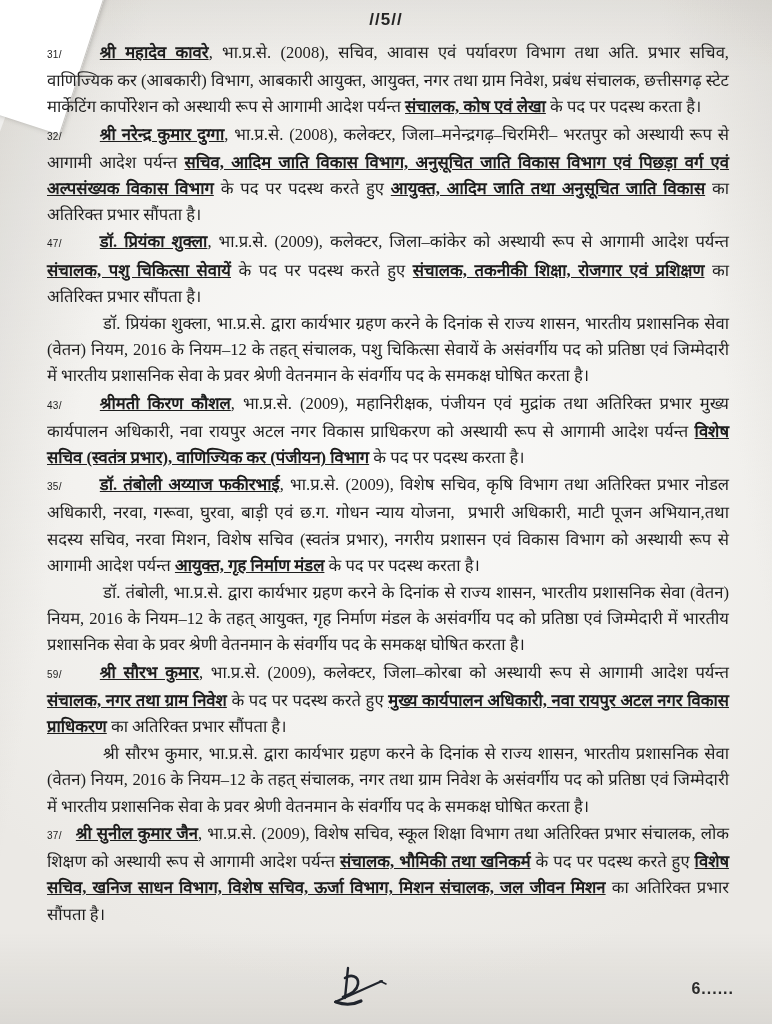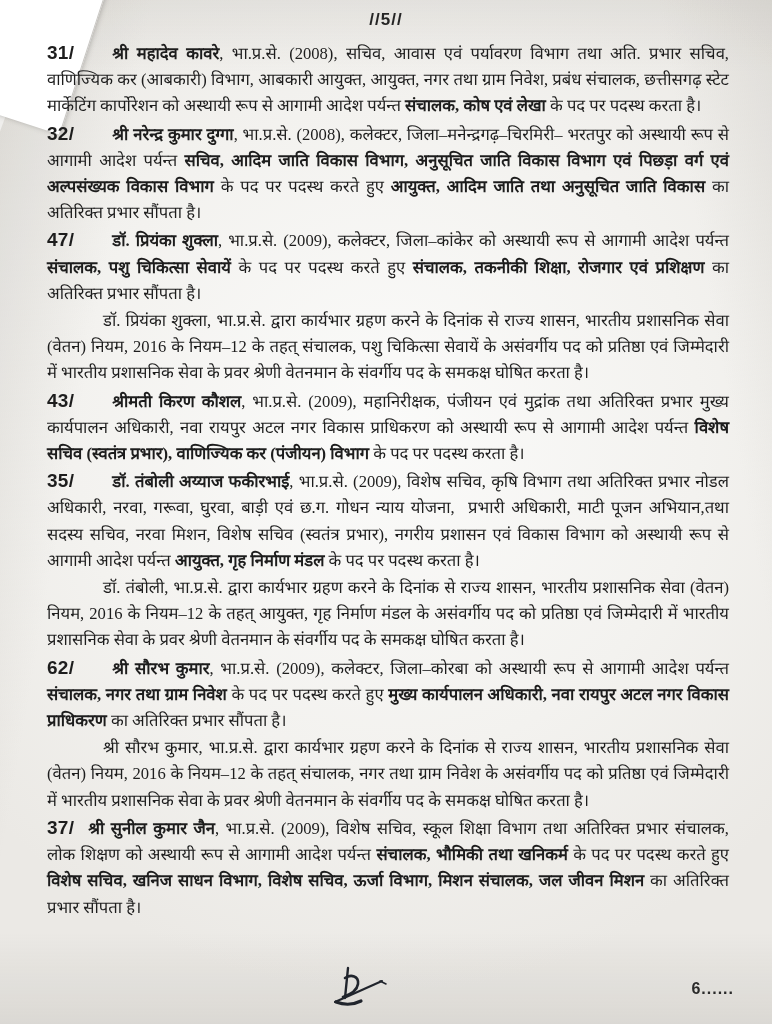--- a/index.html
+++ b/index.html
@@ -88,27 +88,27 @@
     text-justify: inter-word;
     margin: 0 0 1px 0;
     -webkit-font-smoothing: antialiased;
   }
   .para.indent {
     text-indent: 56px;
   }
 
   .num {
     font-family: "Liberation Sans", sans-serif;
-    font-size: 19px;
-    font-weight: 700;
+    font-size: 10px;
+    font-weight: 400;
     letter-spacing: 0.3px;
   }
   .gap { display: inline-block; width: 38px; }
 
-  b, .b { font-weight: 700; }
+  b, .b { font-weight: 700; text-decoration: underline; }
 
   .footer {
     position: absolute;
     left: 0;
     right: 0;
     bottom: 6px;
     height: 54px;
   }
   .signature {
     position: absolute;
@@ -140,21 +140,21 @@
   <div class="header">//5//</div>
 
   <div class="body-col" id="body-col">
       <p class="para"><span class="num">31/</span><span class="gap"></span><span><b>श्री महादेव कावरे</b>, भा.प्र.से. (2008), सचिव, आवास एवं पर्यावरण विभाग तथा अति. प्रभार सचिव, वाणिज्यिक कर (आबकारी) विभाग, आबकारी आयुक्त, आयुक्त, नगर तथा ग्राम निवेश, प्रबंध संचालक, छत्तीसगढ़ स्टेट मार्केटिंग कार्पोरेशन को अस्थायी रूप से आगामी आदेश पर्यन्त <b>संचालक, कोष एवं लेखा</b> के पद पर पदस्थ करता है।</span></p>
       <p class="para"><span class="num">32/</span><span class="gap"></span><span><b>श्री नरेन्द्र कुमार दुग्गा</b>, भा.प्र.से. (2008), कलेक्टर, जिला–मनेन्द्रगढ़–चिरमिरी– भरतपुर को अस्थायी रूप से आगामी आदेश पर्यन्त <b>सचिव, आदिम जाति विकास विभाग, अनुसूचित जाति विकास विभाग एवं पिछड़ा वर्ग एवं अल्पसंख्यक विकास विभाग</b> के पद पर पदस्थ करते हुए <b>आयुक्त, आदिम जाति तथा अनुसूचित जाति विकास</b> का अतिरिक्त प्रभार सौंपता है।</span></p>
       <p class="para"><span class="num">47/</span><span class="gap"></span><span><b>डॉ. प्रियंका शुक्ला</b>, भा.प्र.से. (2009), कलेक्टर, जिला–कांकेर को अस्थायी रूप से आगामी आदेश पर्यन्त <b>संचालक, पशु चिकित्सा सेवायें</b> के पद पर पदस्थ करते हुए <b>संचालक, तकनीकी शिक्षा, रोजगार एवं प्रशिक्षण</b> का अतिरिक्त प्रभार सौंपता है।</span></p>
       <p class="para indent"><span>डॉ. प्रियंका शुक्ला, भा.प्र.से. द्वारा कार्यभार ग्रहण करने के दिनांक से राज्य शासन, भारतीय प्रशासनिक सेवा (वेतन) नियम, 2016 के नियम–12 के तहत् संचालक, पशु चिकित्सा सेवायें के असंवर्गीय पद को प्रतिष्ठा एवं जिम्मेदारी में भारतीय प्रशासनिक सेवा के प्रवर श्रेणी वेतनमान के संवर्गीय पद के समकक्ष घोषित करता है।</span></p>
       <p class="para"><span class="num">43/</span><span class="gap"></span><span><b>श्रीमती किरण कौशल</b>, भा.प्र.से. (2009), महानिरीक्षक, पंजीयन एवं मुद्रांक तथा अतिरिक्त प्रभार मुख्य कार्यपालन अधिकारी, नवा रायपुर अटल नगर विकास प्राधिकरण को अस्थायी रूप से आगामी आदेश पर्यन्त <b>विशेष सचिव (स्वतंत्र प्रभार), वाणिज्यिक कर (पंजीयन) विभाग</b> के पद पर पदस्थ करता है।</span></p>
       <p class="para"><span class="num">35/</span><span class="gap"></span><span><b>डॉ. तंबोली अय्याज फकीरभाई</b>, भा.प्र.से. (2009), विशेष सचिव, कृषि विभाग तथा अतिरिक्त प्रभार नोडल अधिकारी, नरवा, गरूवा, घुरवा, बाड़ी एवं छ.ग. गोधन न्याय योजना,&nbsp; प्रभारी अधिकारी, माटी पूजन अभियान,तथा सदस्य सचिव, नरवा मिशन, विशेष सचिव (स्वतंत्र प्रभार), नगरीय प्रशासन एवं विकास विभाग को अस्थायी रूप से आगामी आदेश पर्यन्त <b>आयुक्त, गृह निर्माण मंडल</b> के पद पर पदस्थ करता है।</span></p>
       <p class="para indent"><span>डॉ. तंबोली, भा.प्र.से. द्वारा कार्यभार ग्रहण करने के दिनांक से राज्य शासन, भारतीय प्रशासनिक सेवा (वेतन) नियम, 2016 के नियम–12 के तहत् आयुक्त, गृह निर्माण मंडल के असंवर्गीय पद को प्रतिष्ठा एवं जिम्मेदारी में भारतीय प्रशासनिक सेवा के प्रवर श्रेणी वेतनमान के संवर्गीय पद के समकक्ष घोषित करता है।</span></p>
-      <p class="para"><span class="num">62/</span><span class="gap"></span><span><b>श्री सौरभ कुमार</b>, भा.प्र.से. (2009), कलेक्टर, जिला–कोरबा को अस्थायी रूप से आगामी आदेश पर्यन्त <b>संचालक, नगर तथा ग्राम निवेश</b> के पद पर पदस्थ करते हुए <b>मुख्य कार्यपालन अधिकारी, नवा रायपुर अटल नगर विकास प्राधिकरण</b> का अतिरिक्त प्रभार सौंपता है।</span></p>
+      <p class="para"><span class="num">59/</span><span class="gap"></span><span><b>श्री सौरभ कुमार</b>, भा.प्र.से. (2009), कलेक्टर, जिला–कोरबा को अस्थायी रूप से आगामी आदेश पर्यन्त <b>संचालक, नगर तथा ग्राम निवेश</b> के पद पर पदस्थ करते हुए <b>मुख्य कार्यपालन अधिकारी, नवा रायपुर अटल नगर विकास प्राधिकरण</b> का अतिरिक्त प्रभार सौंपता है।</span></p>
       <p class="para indent"><span>श्री सौरभ कुमार, भा.प्र.से. द्वारा कार्यभार ग्रहण करने के दिनांक से राज्य शासन, भारतीय प्रशासनिक सेवा (वेतन) नियम, 2016 के नियम–12 के तहत् संचालक, नगर तथा ग्राम निवेश के असंवर्गीय पद को प्रतिष्ठा एवं जिम्मेदारी में भारतीय प्रशासनिक सेवा के प्रवर श्रेणी वेतनमान के संवर्गीय पद के समकक्ष घोषित करता है।</span></p>
       <p class="para"><span class="num">37/</span><span class="gap" style="width: 14px;"></span><span><b>श्री सुनील कुमार जैन</b>, भा.प्र.से. (2009), विशेष सचिव, स्कूल शिक्षा विभाग तथा अतिरिक्त प्रभार संचालक, लोक शिक्षण को अस्थायी रूप से आगामी आदेश पर्यन्त <b>संचालक, भौमिकी तथा खनिकर्म</b> के पद पर पदस्थ करते हुए <b>विशेष सचिव, खनिज साधन विभाग, विशेष सचिव, ऊर्जा विभाग, मिशन संचालक, जल जीवन मिशन</b> का अतिरिक्त प्रभार सौंपता है।</span></p>
     </div>
 
   <div class="footer">
     <svg class="signature" viewBox="0 0 80 46" aria-hidden="true">
       <g fill="none" stroke="#20242c" stroke-linecap="round" stroke-linejoin="round">
         <path d="M28 4 C27 14, 26 24, 25 34" stroke-width="2.4"></path>
         <path d="M25 14 C31 10, 39 12, 38 20 C37 27, 29 31, 23 33" stroke-width="2.6"></path>
         <path d="M15 38 C26 33, 44 25, 62 17" stroke-width="2.1"></path>

